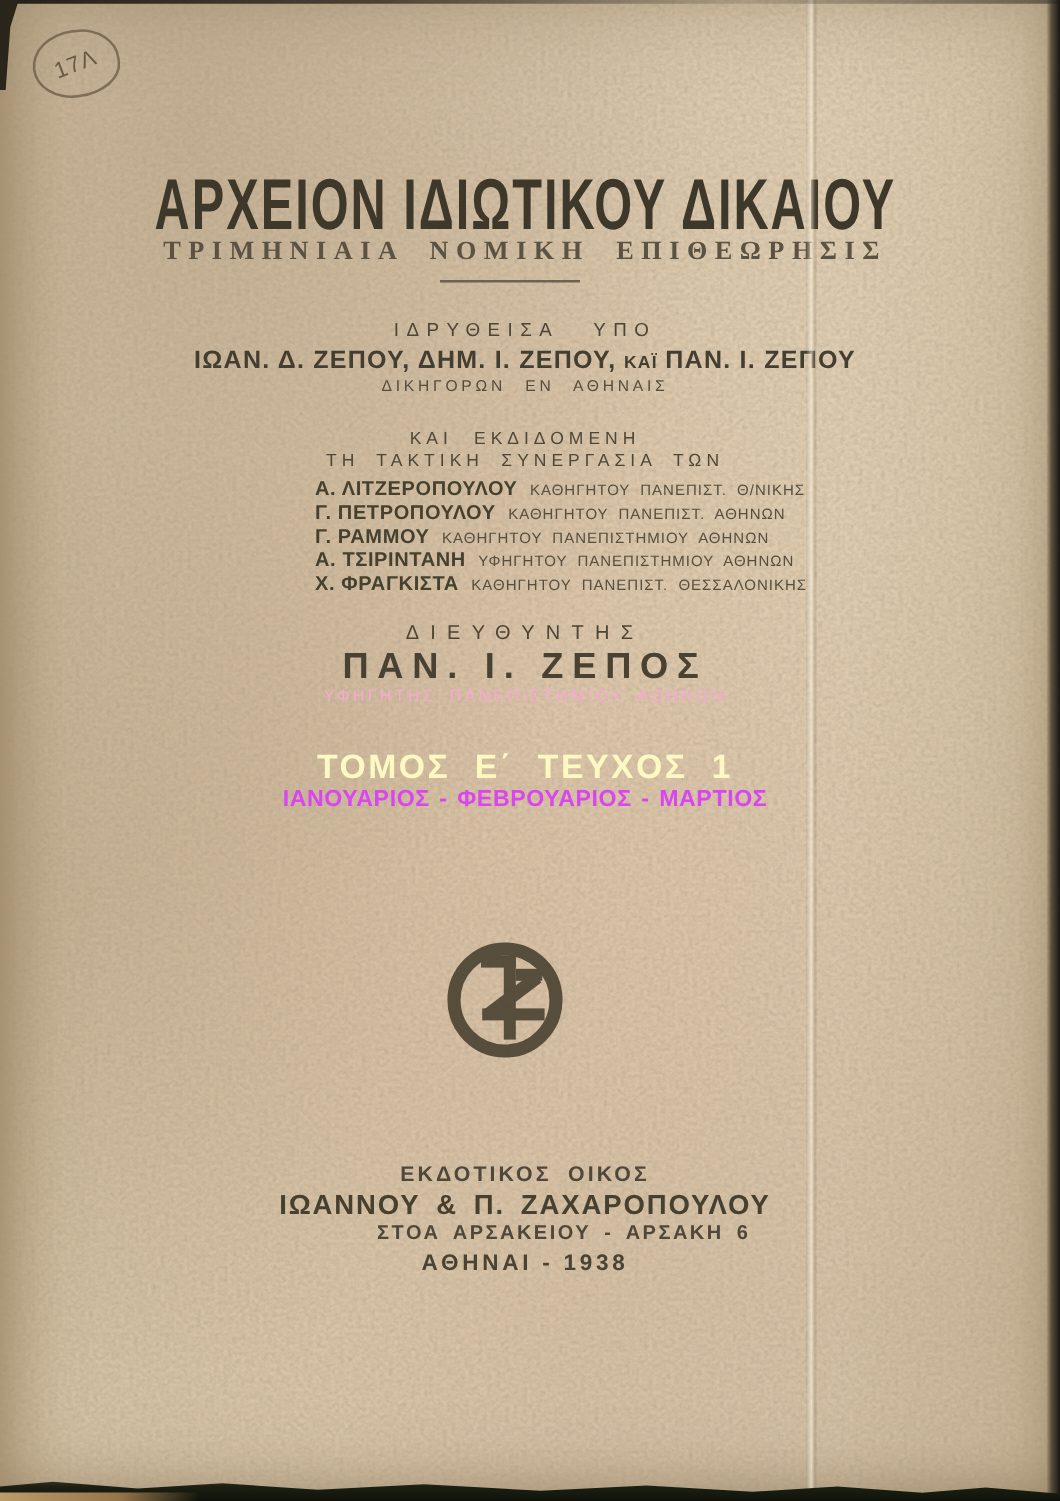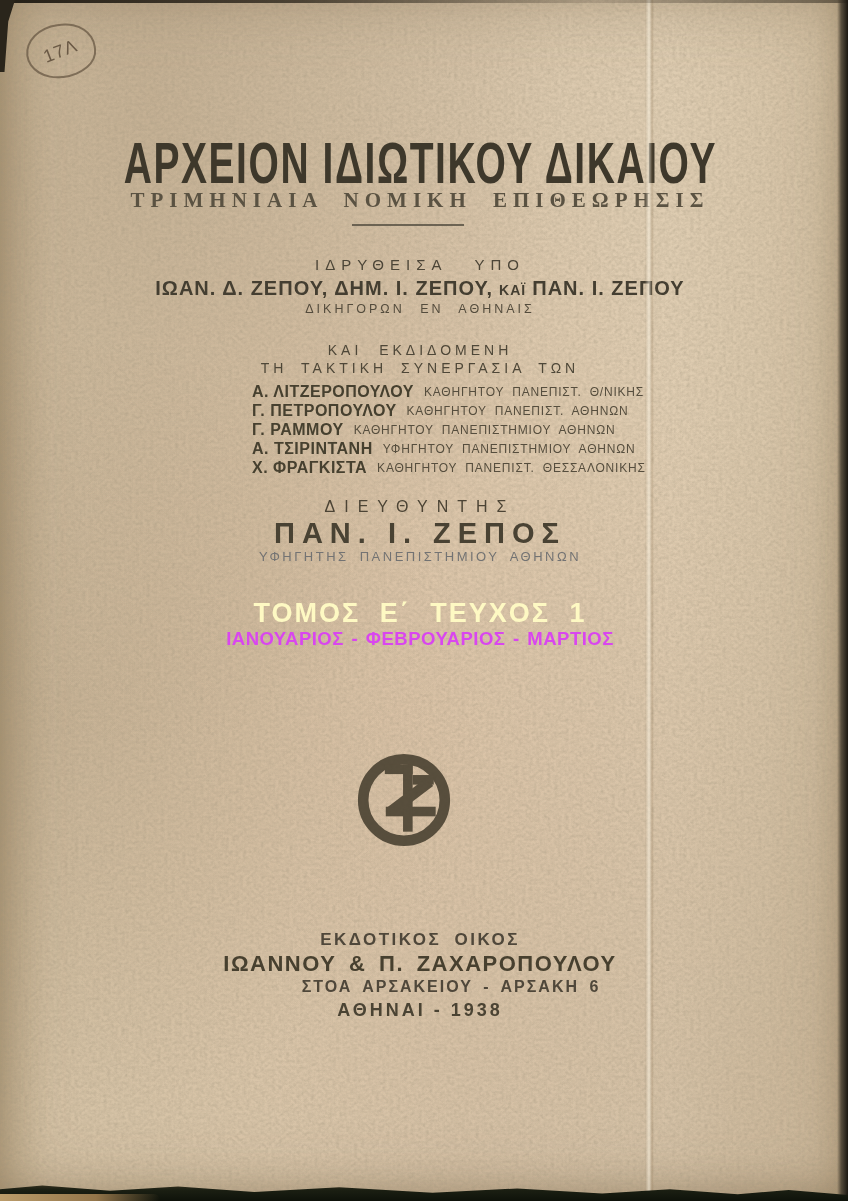--- a/index.html
+++ b/index.html
@@ -51,21 +51,21 @@
   .edited1{top:342px;font-size:14px;letter-spacing:4px;word-spacing:9px;color:#4e4738;}
   .edited2{top:360px;font-size:14px;letter-spacing:4px;word-spacing:6px;color:#4e4738;}
 
   .collab{position:absolute;left:252px;top:382px;}
   .collab-row{display:flex;align-items:center;gap:10px;height:19.2px;white-space:nowrap;}
   .collab-name{font-size:16px;font-weight:700;letter-spacing:0.5px;color:#46402f;}
   .collab-role{font-size:12px;letter-spacing:0.8px;word-spacing:4px;color:#564e3e;}
 
   .director-heading{top:498px;font-size:16px;letter-spacing:9px;color:#4c4435;}
   .director-name{top:517px;font-size:29px;font-weight:700;letter-spacing:7px;color:#494233;}
-  .director-role{top:549px;font-size:13px;letter-spacing:2.5px;word-spacing:5px;color:#737373;}
+  .director-role{top:549px;font-size:13px;letter-spacing:2.5px;word-spacing:5px;color:#f9a8d4;}
 
   .volume-line{top:598px;font-size:27px;font-weight:700;letter-spacing:2px;word-spacing:10px;color:#fef9c3;}
   .months-line{top:628px;font-size:18.5px;font-weight:700;letter-spacing:0.5px;word-spacing:2px;color:#d946ef;}
   .year-line{top:652px;font-size:20px;font-weight:700;letter-spacing:3px;color:#4c4535;}
 
   .logo{position:absolute;left:356px;top:752px;width:96px;height:96px;}
 
   .pub1{top:930px;font-size:17px;letter-spacing:2.5px;word-spacing:6px;font-weight:700;color:#4f473a;}
   .pub2{top:951px;font-size:22px;font-weight:700;letter-spacing:1.5px;word-spacing:5px;color:#47402f;text-align:center;}
   .pub3{top:978px;font-size:16px;font-weight:700;letter-spacing:2px;word-spacing:4px;color:#4f473a;padding-left:31px;}

